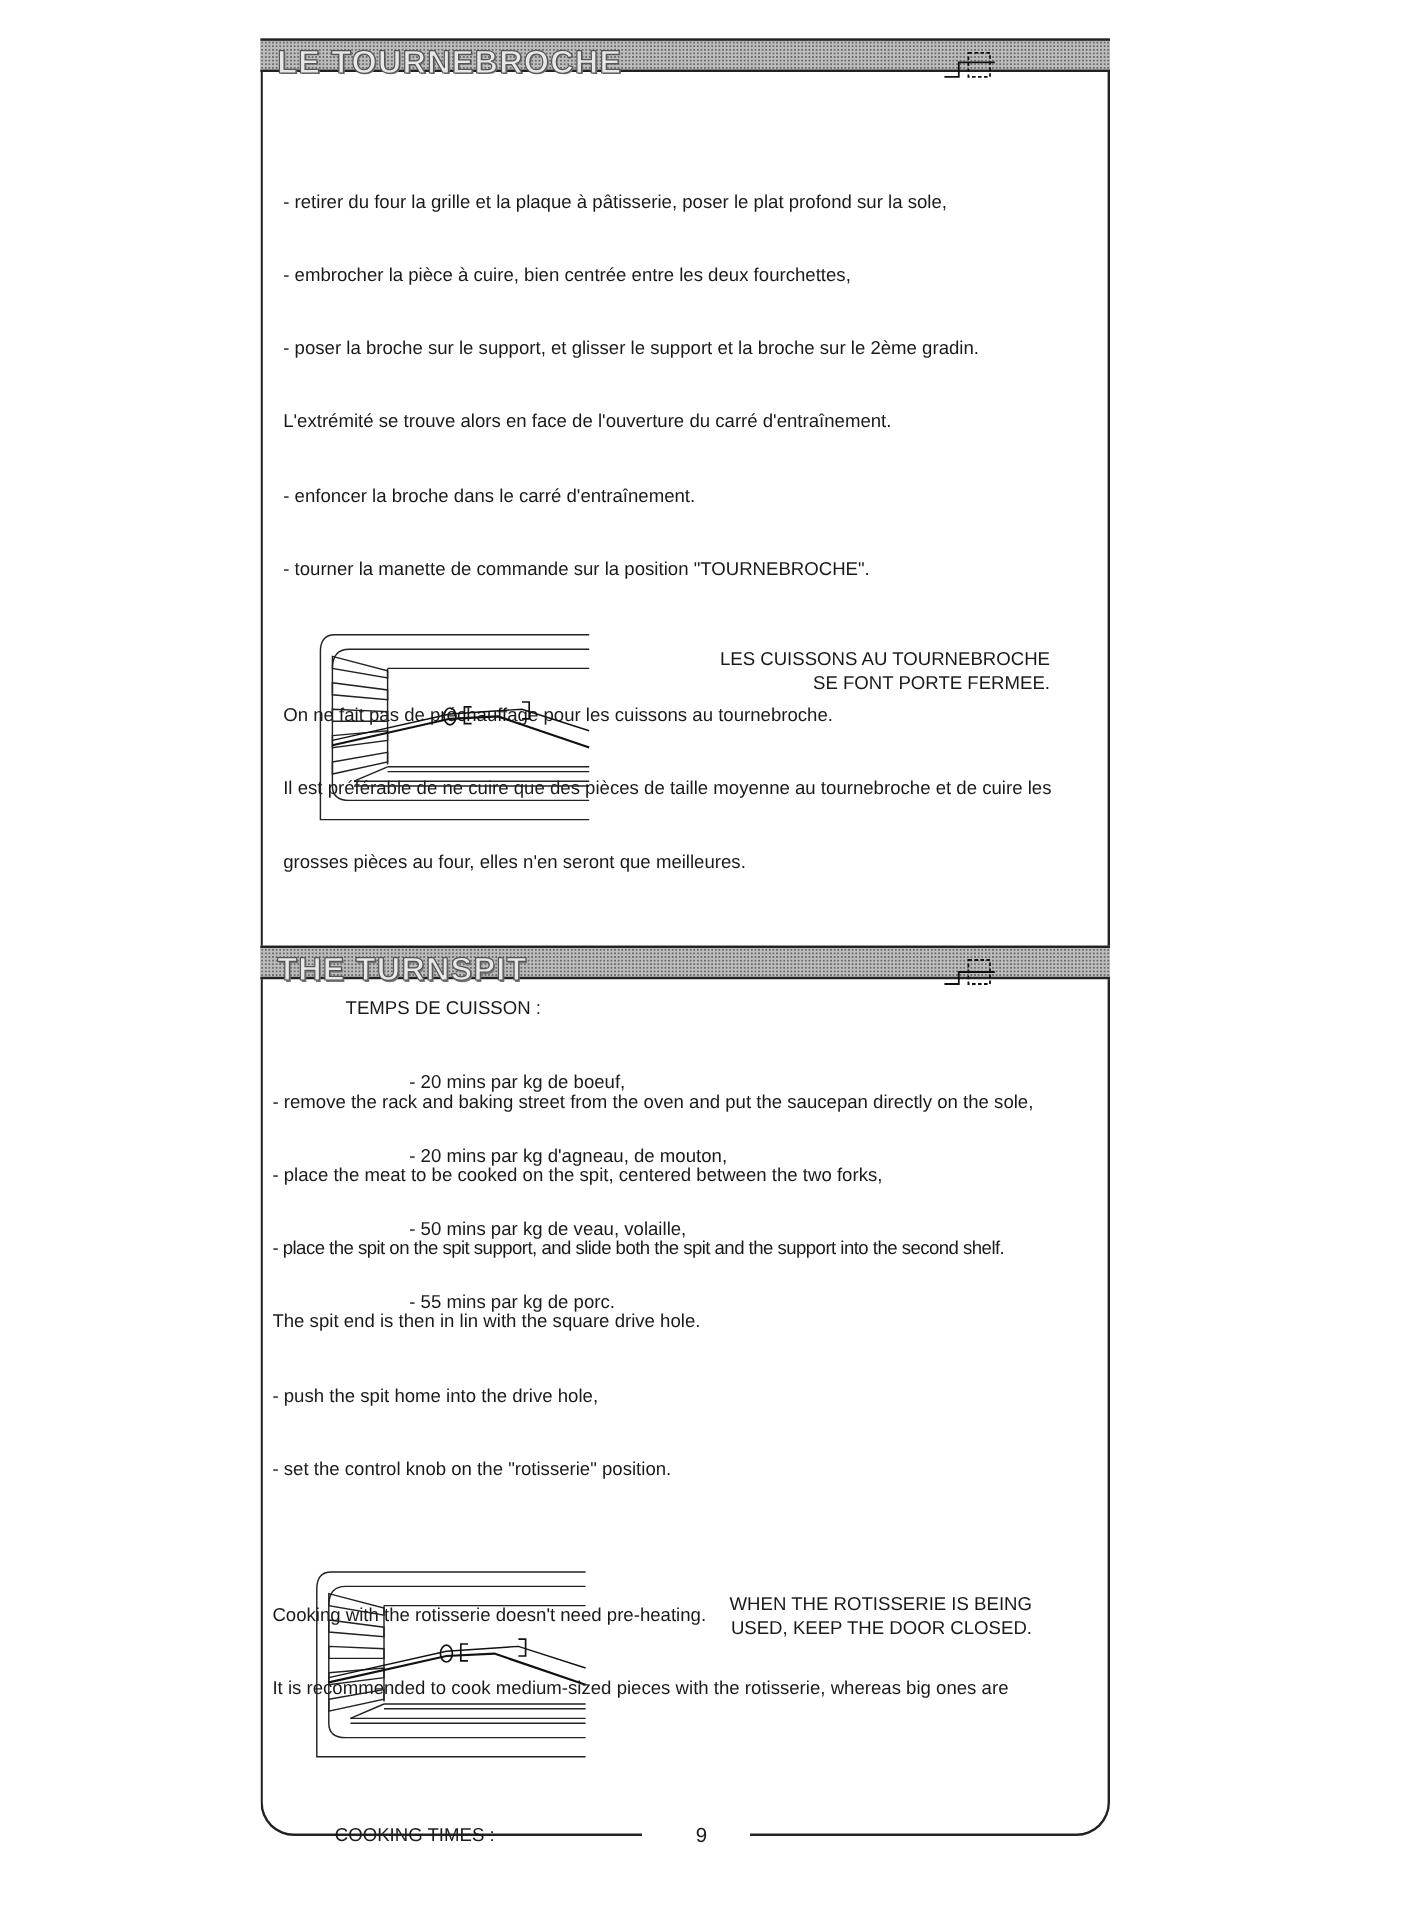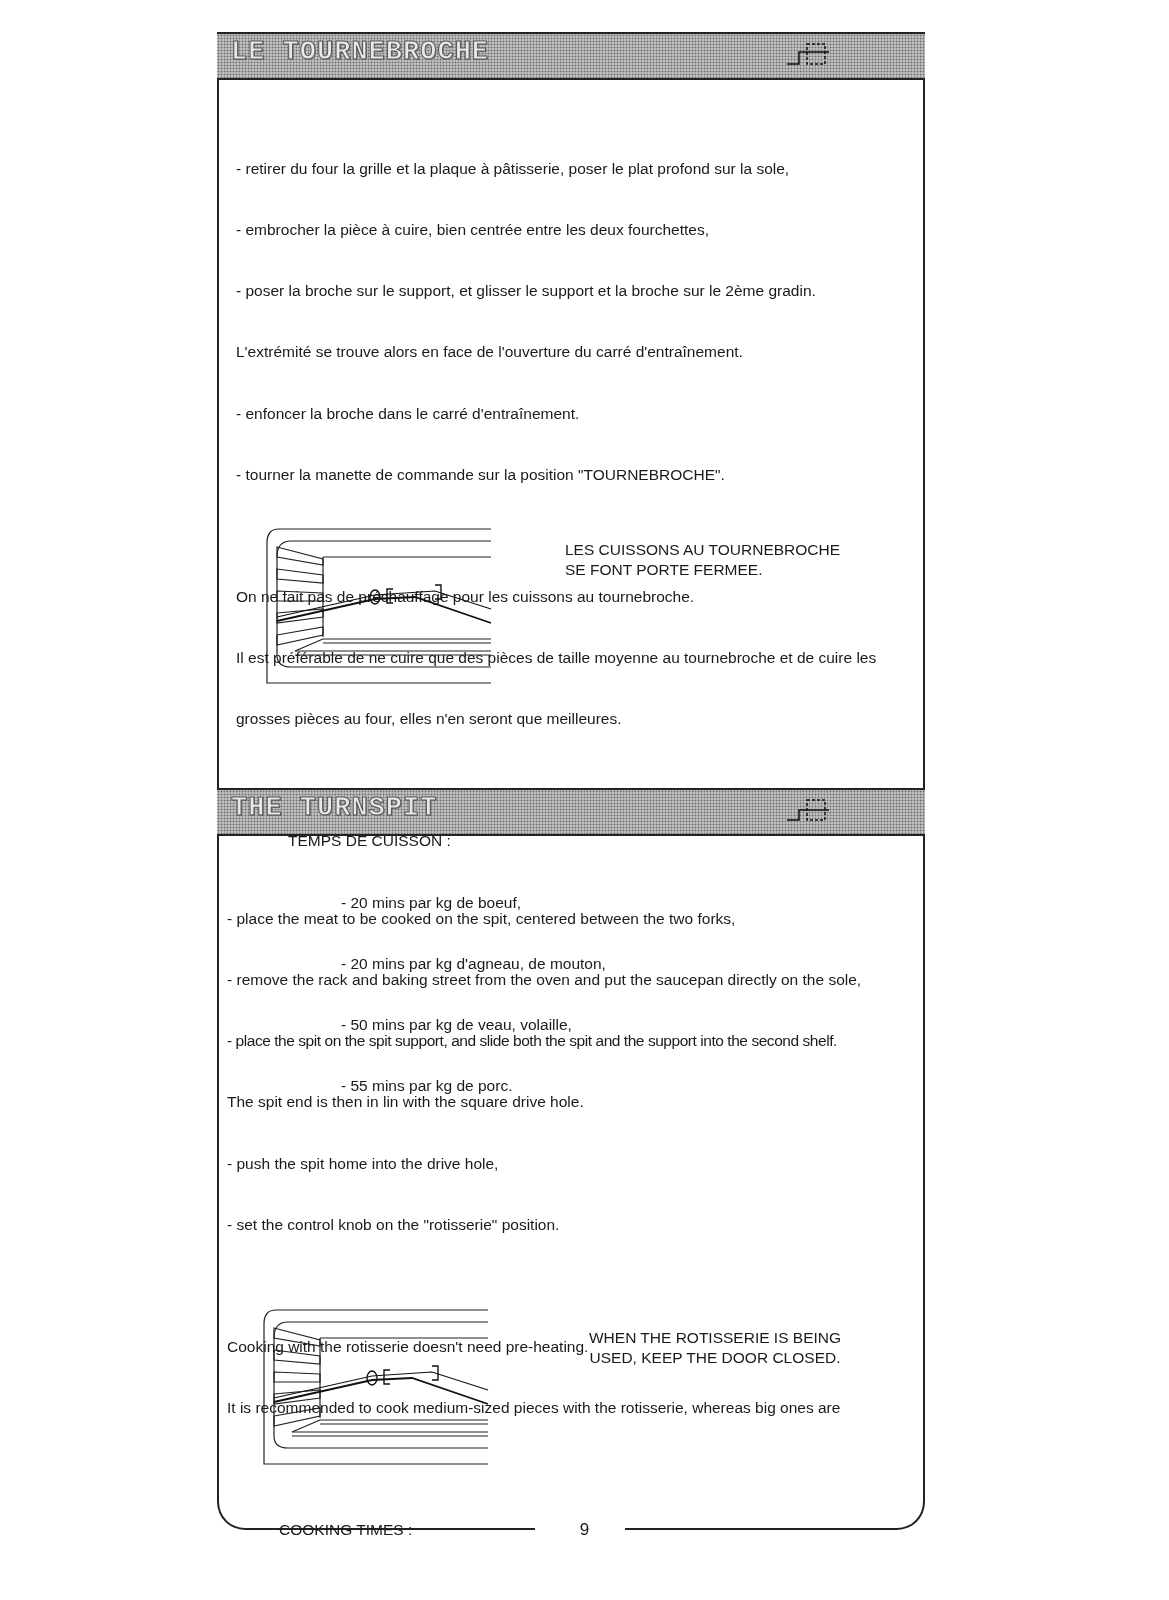--- a/index.html
+++ b/index.html
@@ -3,33 +3,33 @@
 <meta charset="utf-8">
 <style>
   html, body { margin: 0; padding: 0; background: #ffffff; }
   body { width: 1169px; height: 1600px; position: relative; overflow: hidden;
          font-family: "Liberation Sans", sans-serif; color: #1a1a1a; }
   .frame { position: absolute; left: 217px; top: 34px; width: 708px; height: 1496px;
            border-left: 2px solid #222; border-right: 2px solid #222; border-bottom: 2px solid #222;
            border-radius: 0 0 28px 28px; box-sizing: border-box; }
   .page-num-mask { position: absolute; left: 535px; top: 1515px; width: 90px; height: 30px; background: #fff; }
   .page-num { position: absolute; left: 0; width: 1169px; top: 1520px; text-align: center; font-size: 17px; }
-  .banner { position: absolute; left: 217px; width: 708px; height: 48px; box-sizing: border-box;
+  .banner { position: absolute; left: 217px; width: 708px; height: 28px; box-sizing: border-box;
             border-top: 2px solid #222; border-bottom: 2px solid #222;
             background-color: #bdbdbd;
             background-image: radial-gradient(#6a6a6a 0.8px, transparent 1.1px);
-            background-size: 3px 3px; font-family: Liberation Mono, monospace; }
+            background-size: 3px 3px; }
   .banner-title { position: absolute; left: 14px; top: 3px; font-size: 27px; font-weight: bold;
                   letter-spacing: 1px; color: #e8e8e8;
                   -webkit-text-stroke: 1px #555; text-shadow: 1px 1px 0 #777; }
   .banner-icon { position: absolute; right: 90px; top: 6px; width: 50px; height: 28px; }
   .text { position: absolute; font-size: 15.5px; line-height: 20.4px; white-space: pre; }
   .indent1 { padding-left: 52px; }
   .indent2 { padding-left: 105px; }
-  .caption { position: absolute; font-size: 15.5px; line-height: 20px; text-align: left; }
+  .caption { position: absolute; font-size: 15.5px; line-height: 20px; text-align: right; }
   .oven { position: absolute; width: 240px; height: 165px; }
   .gap { height: 20px; }
 </style>
 </head>
 <body>
 
 <div class="frame"></div>
 
 <div class="banner" style="top:32px;">
   <div class="banner-title">LE TOURNEBROCHE</div>
@@ -89,22 +89,22 @@
 
 <div class="banner" style="top:788px;">
   <div class="banner-title">THE TURNSPIT</div>
   <svg class="banner-icon" viewBox="0 0 50 28">
     <polyline points="2,24 14,24 14,14 44,14" fill="none" stroke="#111" stroke-width="1.5"></polyline>
     <rect x="22" y="4" width="18" height="20" fill="none" stroke="#111" stroke-width="1.5" stroke-dasharray="3,2"></rect>
   </svg>
 </div>
 
 <div class="text" style="left:227px; top:868px;">
+  <div>- remove the rack and baking street from the oven and put the saucepan directly on the sole,</div>
   <div>- place the meat to be cooked on the spit, centered between the two forks,</div>
-  <div>- remove the rack and baking street from the oven and put the saucepan directly on the sole,</div>
   <div style="letter-spacing:-0.45px;">- place the spit on the spit support, and slide both the spit and the support into the second shelf.</div>
   <div>The spit end is then in lin with the square drive hole.</div>
   <div>- push the spit home into the drive hole,</div>
   <div>- set the control knob on the "rotisserie" position.</div>
   <div class="gap"></div>
   <div>Cooking with the rotisserie doesn't need pre-heating.</div>
   <div>It is recommended to cook medium-sized pieces with the rotisserie, whereas big ones are</div>
   <div class="gap"></div>
   <div class="indent1">COOKING TIMES :</div>
   
@@ -130,19 +130,19 @@
   <line x1="30" y1="124" x2="226" y2="124" stroke="#222" stroke-width="1.2"></line>
   <line x1="30" y1="128" x2="226" y2="128" stroke="#222" stroke-width="1.2"></line>
   <line x1="30" y1="124" x2="58" y2="112" stroke="#222" stroke-width="1.2"></line>
   <path d="M12,94 L110,72 L150,70 L226,96" fill="none" stroke="#111" stroke-width="1.8"></path>
   <path d="M12,90 L110,68 L170,64 L226,82" fill="none" stroke="#111" stroke-width="1.2"></path>
   <ellipse cx="110" cy="70" rx="5" ry="7" fill="none" stroke="#111" stroke-width="1.4"></ellipse>
   <path d="M128,62 L122,62 L122,76 L128,76" fill="none" stroke="#111" stroke-width="1.4"></path>
   <path d="M170,58 L176,58 L176,72 L170,72" fill="none" stroke="#111" stroke-width="1.4"></path>
 </svg>
 
-<div class="caption" style="left:570px; top:1328px; width:290px; text-align:center;">
+<div class="caption" style="left:570px; top:1328px; width:290px; text-align:right;">
   <div>WHEN THE ROTISSERIE IS BEING</div>
   <div>USED, KEEP THE DOOR CLOSED.</div>
 </div>
 
 <div class="page-num-mask"></div>
 <div class="page-num">9</div>
 
 </body></html>

